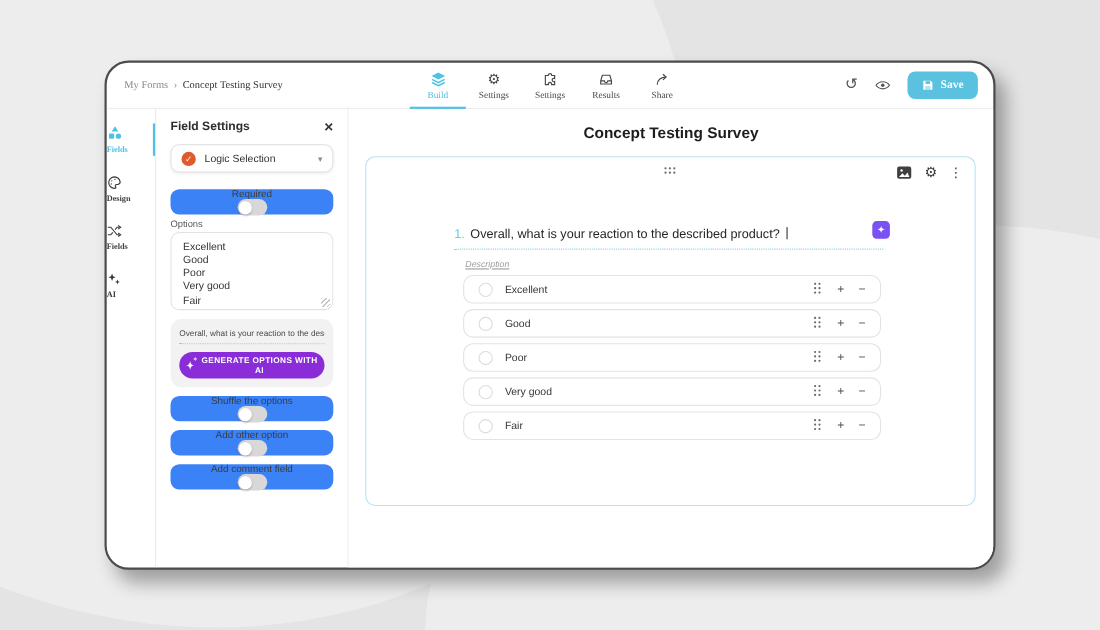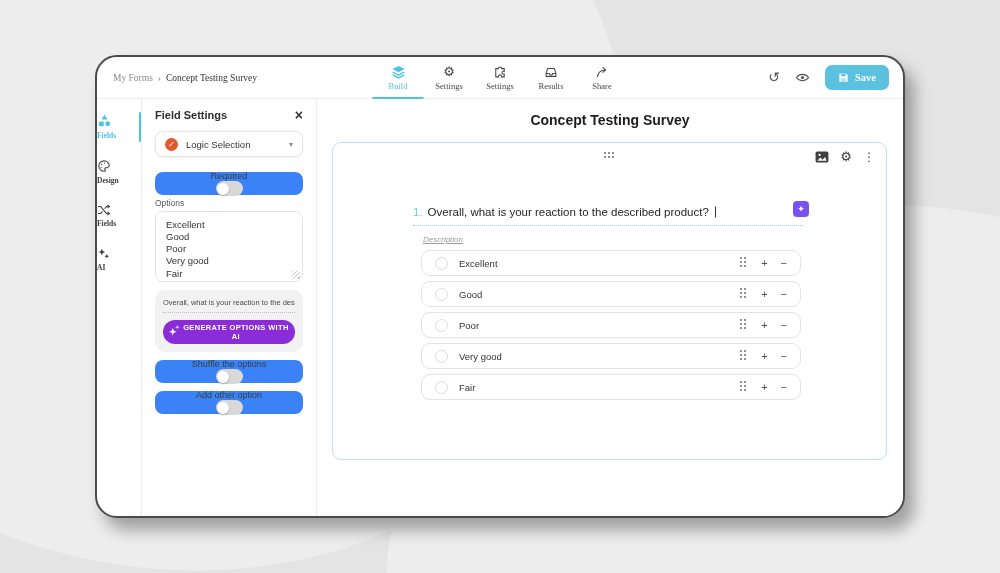--- a/index.html
+++ b/index.html
@@ -276,20 +276,24 @@
     </div>
 
     <div class="setting-row">
       <span>Shuffle the options</span>
       <span class="toggle"></span>
     </div>
     <div class="setting-row">
       <span>Add other option</span>
       <span class="toggle"></span>
     </div>
+    <div class="setting-row">
+      <span>Add comment field</span>
+      <span class="toggle"></span>
+    </div>
 
   </div>
 
   <div class="canvas">
     <div class="form-title">Concept Testing Survey</div>
 
     <div class="card">
       <div class="card-drag dots-h">
         <span></span>
           <span></span>

